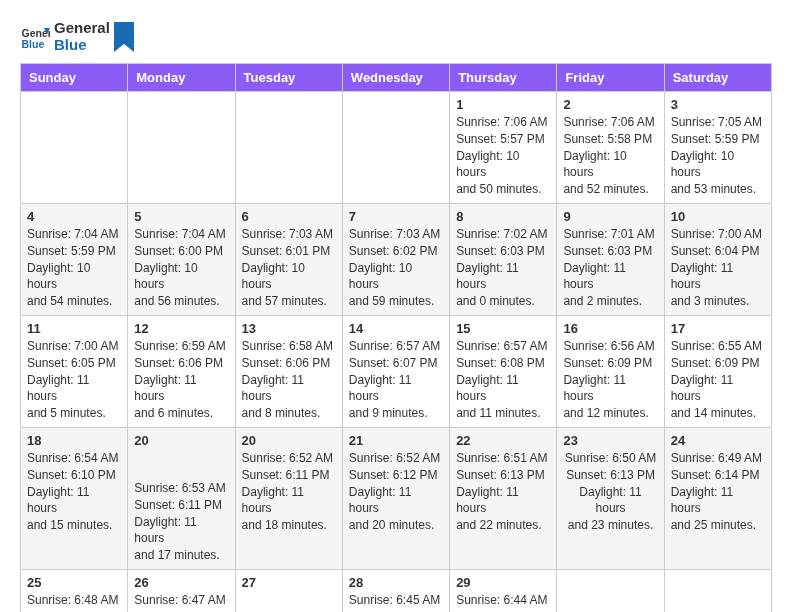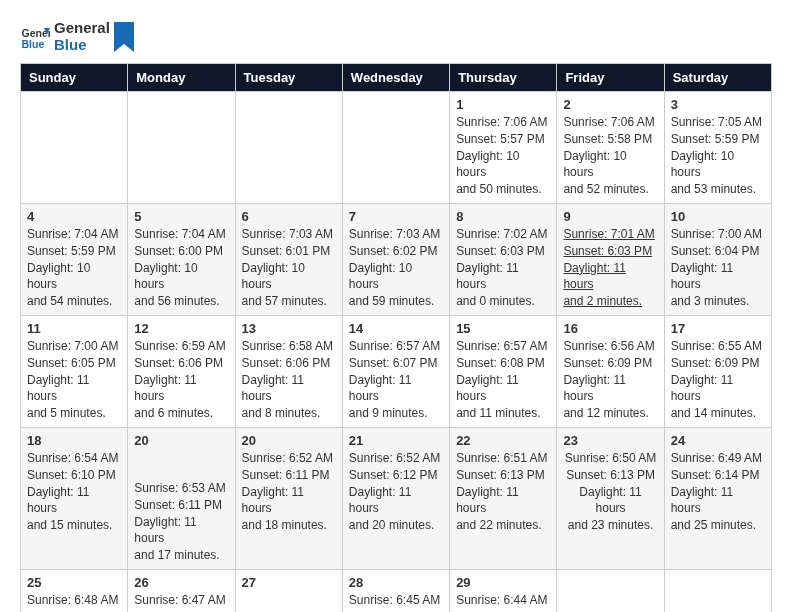--- a/index.html
+++ b/index.html
@@ -37,21 +37,21 @@
     .location {
       font-size: 14px;
       color: #333;
     }
     .calendar-table {
       width: 100%;
       border-collapse: collapse;
       table-layout: fixed;
     }
     .calendar-table th {
-      background-color: #0f172a;
+      background-color: #8b5cf6;
       color: #fff;
       text-align: left;
       padding: 6px 8px;
       font-size: 13px;
       font-weight: bold;
       border: 1px solid #ccc;
     }
     .calendar-table td {
       vertical-align: top;
       border: 1px solid #ccc;
@@ -174,21 +174,21 @@
         </td>
         <td>
           <span class="day-number">8</span>
           <div class="day-info" style="white-space: pre-line;">Sunrise: 7:02 AM
 Sunset: 6:03 PM
 Daylight: 11 hours
 and 0 minutes.</div>
         </td>
         <td>
           <span class="day-number">9</span>
-          <div class="day-info" style="white-space: pre-line; text-decoration: underline;">Sunrise: 7:01 AM
+          <div class="day-info" style="white-space: pre-line;">Sunrise: 7:01 AM
 Sunset: 6:03 PM
 Daylight: 11 hours
 and 2 minutes.</div>
         </td>
         <td>
           <span class="day-number">10</span>
           <div class="day-info" style="white-space: pre-line;">Sunrise: 7:00 AM
 Sunset: 6:04 PM
 Daylight: 11 hours
 and 3 minutes.</div>

